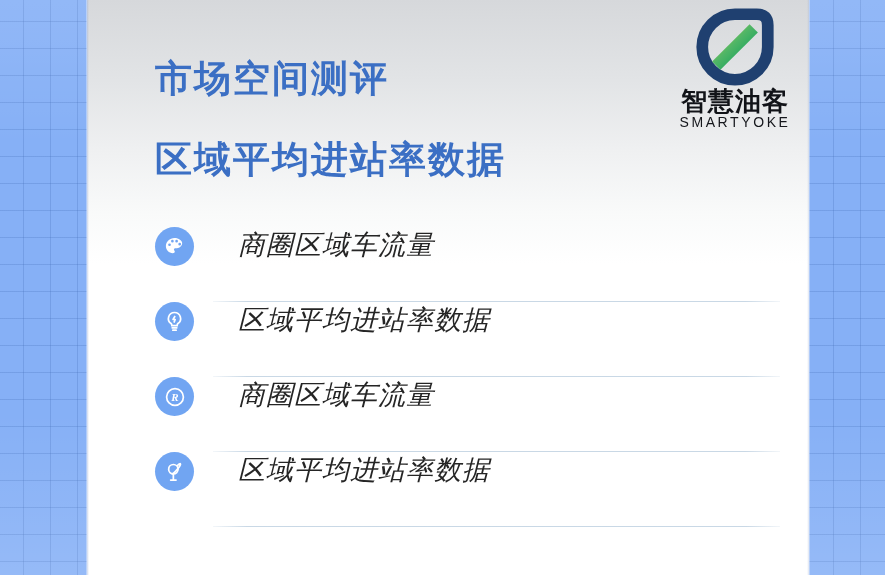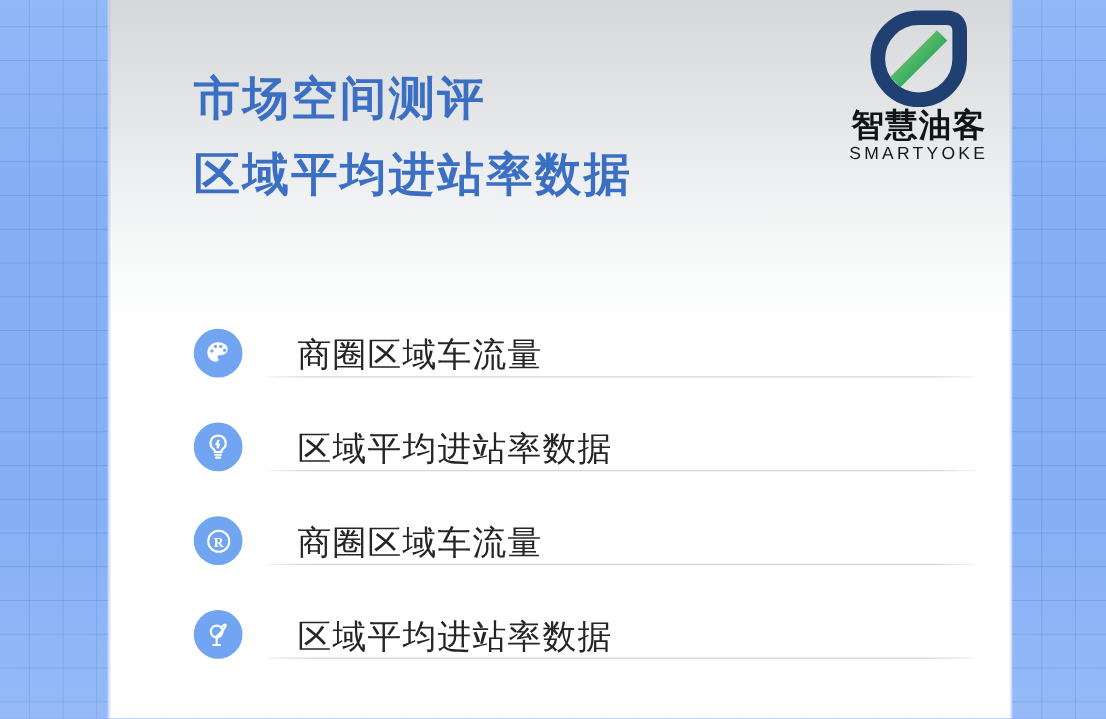--- a/index.html
+++ b/index.html
@@ -110,34 +110,35 @@
   }
   .headline-line {
     font-family: "DejaVu Sans", "Liberation Sans", sans-serif;
     font-size: 37px;
     font-weight: 700;
     color: #3b6fc4;
     letter-spacing: 2px;
     line-height: 1.0;
     white-space: nowrap;
   }
-  .headline-line.l1 { margin-bottom: 24px; }
+  .headline-line.l1 { margin-bottom: 44px; }
 
   
   .feature-list {
     position: absolute;
     left: 68px;
     top: 227px;
     width: 625px;
   }
   .feature-row {
     position: relative;
     height: 75px;
     display: flex;
-    align-items: flex-end;
+    align-items: flex-start;
+    font-style: italic;
   }
   .feature-icon {
     flex: 0 0 auto;
     width: 39px;
     height: 39px;
     border-radius: 50%;
     background: #71a5f2;
     display: flex;
     align-items: center;
     justify-content: center;

